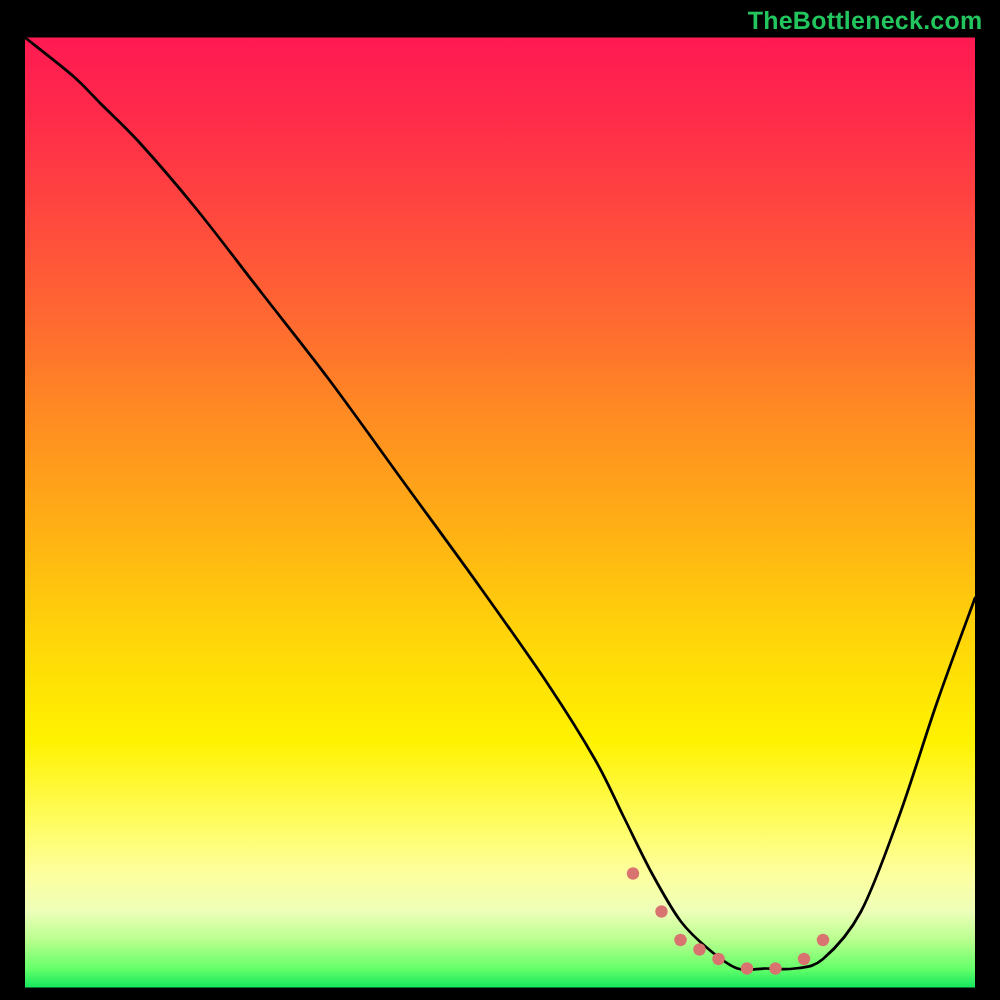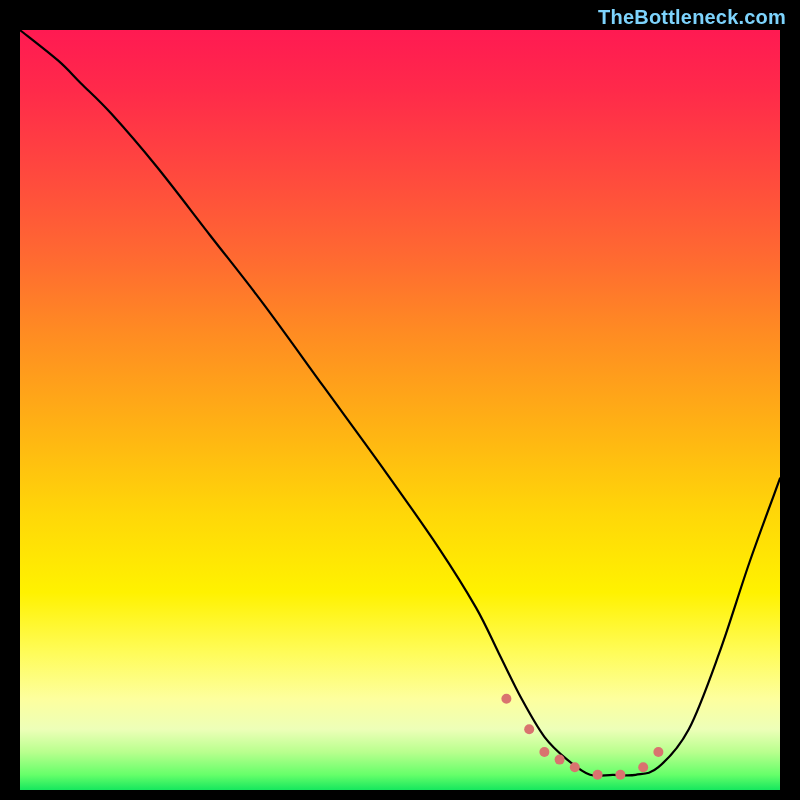--- a/index.html
+++ b/index.html
@@ -28,21 +28,21 @@
       #16e75e 100%
     );
   }
   .watermark {
     position: absolute;
     top: 6px;
     right: 14px;
     font-family: Arial, Helvetica, sans-serif;
     font-size: 20px;
     font-weight: bold;
-    color: #7dd3fc;
+    color: #22c55e;
     letter-spacing: 0.2px;
   }
   svg.curve {
     position: absolute;
     left: 0; top: 0; width: 760px; height: 760px;
     overflow: visible;
   }
 </style>
 </head>
 <body>

